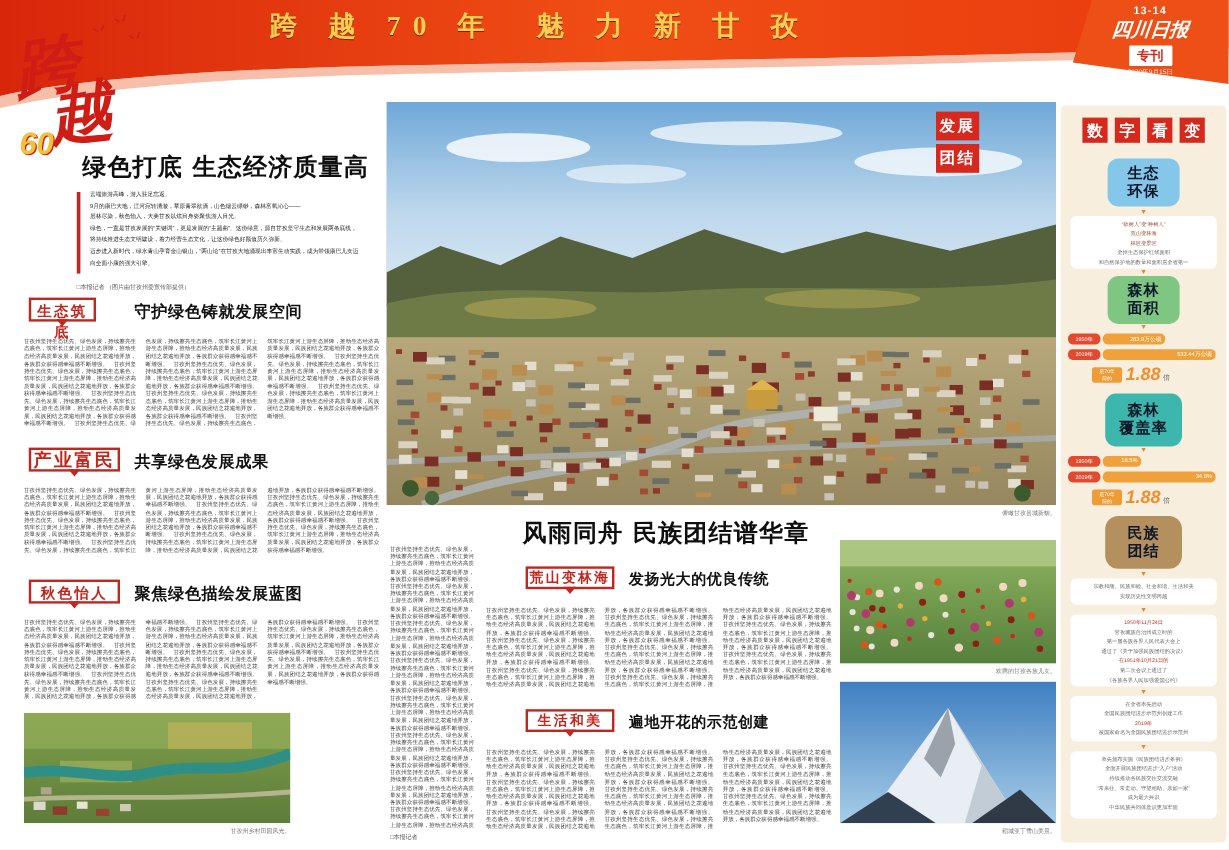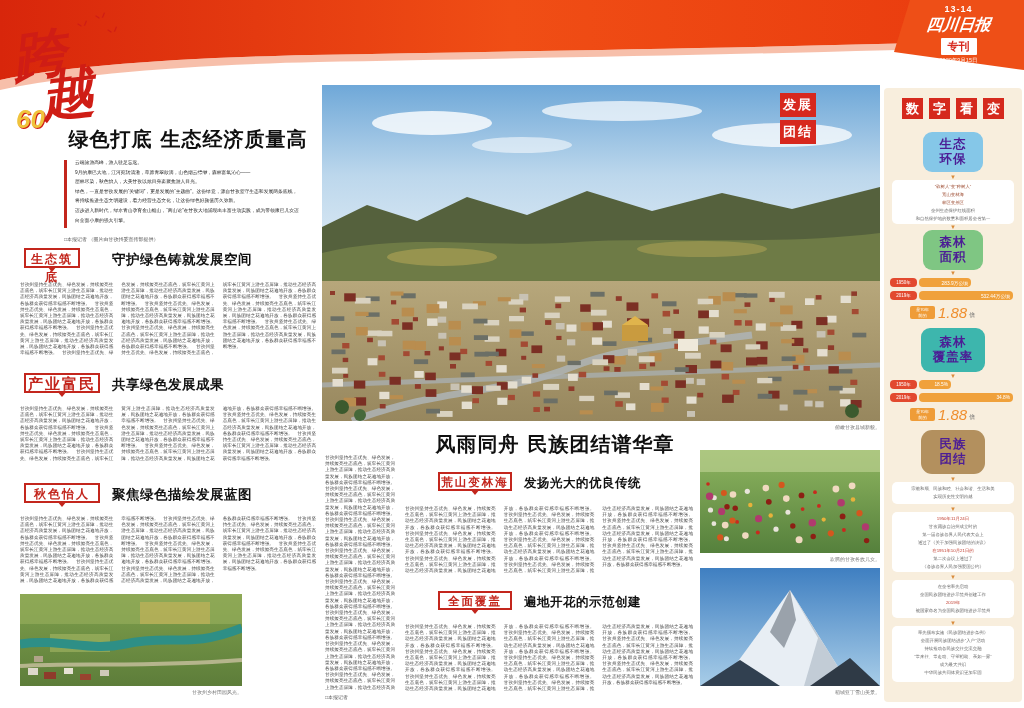--- a/index.html
+++ b/index.html
@@ -58,38 +58,38 @@
 
   #main-tag{left:780px;top:93px;width:36px;}
   #main-tag div{background:#d7281e;color:#fff;font-weight:bold;font-size:13px;
      text-align:center;padding:3px 0;margin-bottom:3px;letter-spacing:2px;}
 
   
   #sidebar{left:884px;top:88px;width:138px;height:614px;background:#f8eedd;border-radius:4px;}
   #sidebar .tiles{position:absolute;left:18px;top:10px;display:flex;gap:6px;}
   #sidebar .tiles span{width:21px;height:21px;background:#d5291d;color:#fff;font-weight:bold;
      font-size:13px;display:flex;align-items:center;justify-content:center;}
-  .pill{position:absolute;color:#4c1d95;font-weight:bold;text-align:center;border-radius:9px;
+  .pill{position:absolute;color:#0f172a;font-weight:bold;text-align:center;border-radius:9px;
      display:flex;flex-direction:column;align-items:center;justify-content:center;
      font-size:12.5px;line-height:15px;letter-spacing:1px;}
   .sb-arrow{position:absolute;width:100%;text-align:center;color:#d98c3c;font-size:6px;line-height:6px;}
   .sb-card{position:absolute;left:8px;width:122px;background:#fff;border-radius:5px;
      text-align:center;padding:3px 2px;}
   .sb-card div{font-size:4.4px;line-height:8px;color:#6b6b6b;white-space:nowrap;overflow:hidden;}
   .sb-card div.red{color:#c0392b;}
   .sb-card div.maroon{color:#9c4a2f;}
   .bar-row{position:absolute;left:6px;display:flex;align-items:center;height:9px;}
   .bar-row .year{background:#e2492f;color:#fff;font-size:4.5px;width:27px;height:9px;
      border-radius:4px;display:flex;align-items:center;justify-content:center;flex:0 0 auto;margin-right:2px;}
   .bar-row .bar{background:#f0a13b;height:9px;border-radius:4px;color:#fff;font-size:4.8px;
      display:flex;align-items:center;justify-content:flex-end;padding-right:3px;}
   .callout{position:absolute;left:26px;display:flex;align-items:center;}
   .callout .box{background:#ef9c38;color:#fff;border-radius:2px;width:25px;padding:1px 0;
      text-align:center;font-size:4.2px;line-height:5.5px;margin-right:3px;}
-  .callout .num{color:#ef8f2f;font-weight:normal;font-style:italic;font-size:15px;}
+  .callout .num{color:#ef8f2f;font-weight:bold;font-style:italic;font-size:15px;}
   .callout .unit{color:#666;font-size:6px;margin-left:2px;margin-top:5px;}
 </style>
 </head>
 <body>
 
 <div id="page">
 
   <svg class="abs" style="left:0;top:0;" width="1024" height="150" viewBox="0 0 1024 150">
     <defs>
       <linearGradient id="bandg" x1="0" y1="0" x2="1" y2="0">
@@ -110,20 +110,21 @@
     <polygon points="26,0 140,0 140,70 10,52" fill="#ee4f17"></polygon>
   </svg>
   <div class="abs" id="masthead">
     <div class="pages">13-14</div>
     <div class="paper">四川日报</div>
     <div class="badge">专刊</div>
     <div class="date">2020年9月15日</div>
     <div class="weekday">星期二</div>
   </div>
 
+  <div class="abs headline1" id="banner-title">跨 越 70 年　魅 力 新 甘 孜</div>
 
   <div class="abs" id="brand">
     <span class="c1">跨</span>
     <span class="c2">越</span>
     <span class="num">60</span>
     <span class="bird" style="left:72px;top:0;">丷</span>
     <span class="bird" style="left:90px;top:-8px;">丷</span>
     <span class="bird" style="left:102px;top:6px;">丷</span>
   </div>
 
@@ -465,21 +466,21 @@
   <div class="abs byline" style="left:325px;top:694px;">□本报记者</div>
 
   <div class="tagbox" style="left:438px;top:472px;width:74px;height:19px;font-size:11.5px;line-height:17px;letter-spacing:2px;">
     <span>荒山变林海</span>
     <span class="notch"></span>
   </div>
   <div class="sec-title" style="left:524px;top:475px;font-size:12.5px;">发扬光大的优良传统</div>
   <div class="abs cols3 greek" style="left:405px;top:506px;width:288px;height:82px;">甘孜州坚持生态优先、绿色发展，持续擦亮生态底色，筑牢长江黄河上游生态屏障，推动生态经济高质量发展，民族团结之花遍地开放，各族群众获得感幸福感不断增强。　甘孜州坚持生态优先、绿色发展，持续擦亮生态底色，筑牢长江黄河上游生态屏障，推动生态经济高质量发展，民族团结之花遍地开放，各族群众获得感幸福感不断增强。　甘孜州坚持生态优先、绿色发展，持续擦亮生态底色，筑牢长江黄河上游生态屏障，推动生态经济高质量发展，民族团结之花遍地开放，各族群众获得感幸福感不断增强。　甘孜州坚持生态优先、绿色发展，持续擦亮生态底色，筑牢长江黄河上游生态屏障，推动生态经济高质量发展，民族团结之花遍地开放，各族群众获得感幸福感不断增强。　甘孜州坚持生态优先、绿色发展，持续擦亮生态底色，筑牢长江黄河上游生态屏障，推动生态经济高质量发展，民族团结之花遍地开放，各族群众获得感幸福感不断增强。　甘孜州坚持生态优先、绿色发展，持续擦亮生态底色，筑牢长江黄河上游生态屏障，推动生态经济高质量发展，民族团结之花遍地开放，各族群众获得感幸福感不断增强。　甘孜州坚持生态优先、绿色发展，持续擦亮生态底色，筑牢长江黄河上游生态屏障，推动生态经济高质量发展，民族团结之花遍地开放，各族群众获得感幸福感不断增强。　甘孜州坚持生态优先、绿色发展，持续擦亮生态底色，筑牢长江黄河上游生态屏障，推动生态经济高质量发展，民族团结之花遍地开放，各族群众获得感幸福感不断增强。　</div>
 
   <div class="tagbox" style="left:438px;top:591px;width:74px;height:19px;font-size:11.5px;line-height:17px;letter-spacing:2px;">
-    <span>全面覆盖</span>
+    <span>生活和美</span>
     <span class="notch"></span>
   </div>
   <div class="sec-title" style="left:524px;top:594px;font-size:12.5px;">遍地开花的示范创建</div>
   <div class="abs cols3 greek" style="left:405px;top:624px;width:288px;height:78px;">甘孜州坚持生态优先、绿色发展，持续擦亮生态底色，筑牢长江黄河上游生态屏障，推动生态经济高质量发展，民族团结之花遍地开放，各族群众获得感幸福感不断增强。　甘孜州坚持生态优先、绿色发展，持续擦亮生态底色，筑牢长江黄河上游生态屏障，推动生态经济高质量发展，民族团结之花遍地开放，各族群众获得感幸福感不断增强。　甘孜州坚持生态优先、绿色发展，持续擦亮生态底色，筑牢长江黄河上游生态屏障，推动生态经济高质量发展，民族团结之花遍地开放，各族群众获得感幸福感不断增强。　甘孜州坚持生态优先、绿色发展，持续擦亮生态底色，筑牢长江黄河上游生态屏障，推动生态经济高质量发展，民族团结之花遍地开放，各族群众获得感幸福感不断增强。　甘孜州坚持生态优先、绿色发展，持续擦亮生态底色，筑牢长江黄河上游生态屏障，推动生态经济高质量发展，民族团结之花遍地开放，各族群众获得感幸福感不断增强。　甘孜州坚持生态优先、绿色发展，持续擦亮生态底色，筑牢长江黄河上游生态屏障，推动生态经济高质量发展，民族团结之花遍地开放，各族群众获得感幸福感不断增强。　甘孜州坚持生态优先、绿色发展，持续擦亮生态底色，筑牢长江黄河上游生态屏障，推动生态经济高质量发展，民族团结之花遍地开放，各族群众获得感幸福感不断增强。　甘孜州坚持生态优先、绿色发展，持续擦亮生态底色，筑牢长江黄河上游生态屏障，推动生态经济高质量发展，民族团结之花遍地开放，各族群众获得感幸福感不断增强。　</div>
 
   <div class="photo" style="left:700px;top:450px;width:180px;height:103px;">
     <svg width="180" height="103" viewBox="0 0 180 103">
       <defs>
           <linearGradient id="grassg" x1="0" y1="0" x2="0" y2="1">
         <stop offset="0" stop-color="#8fb560"></stop>

